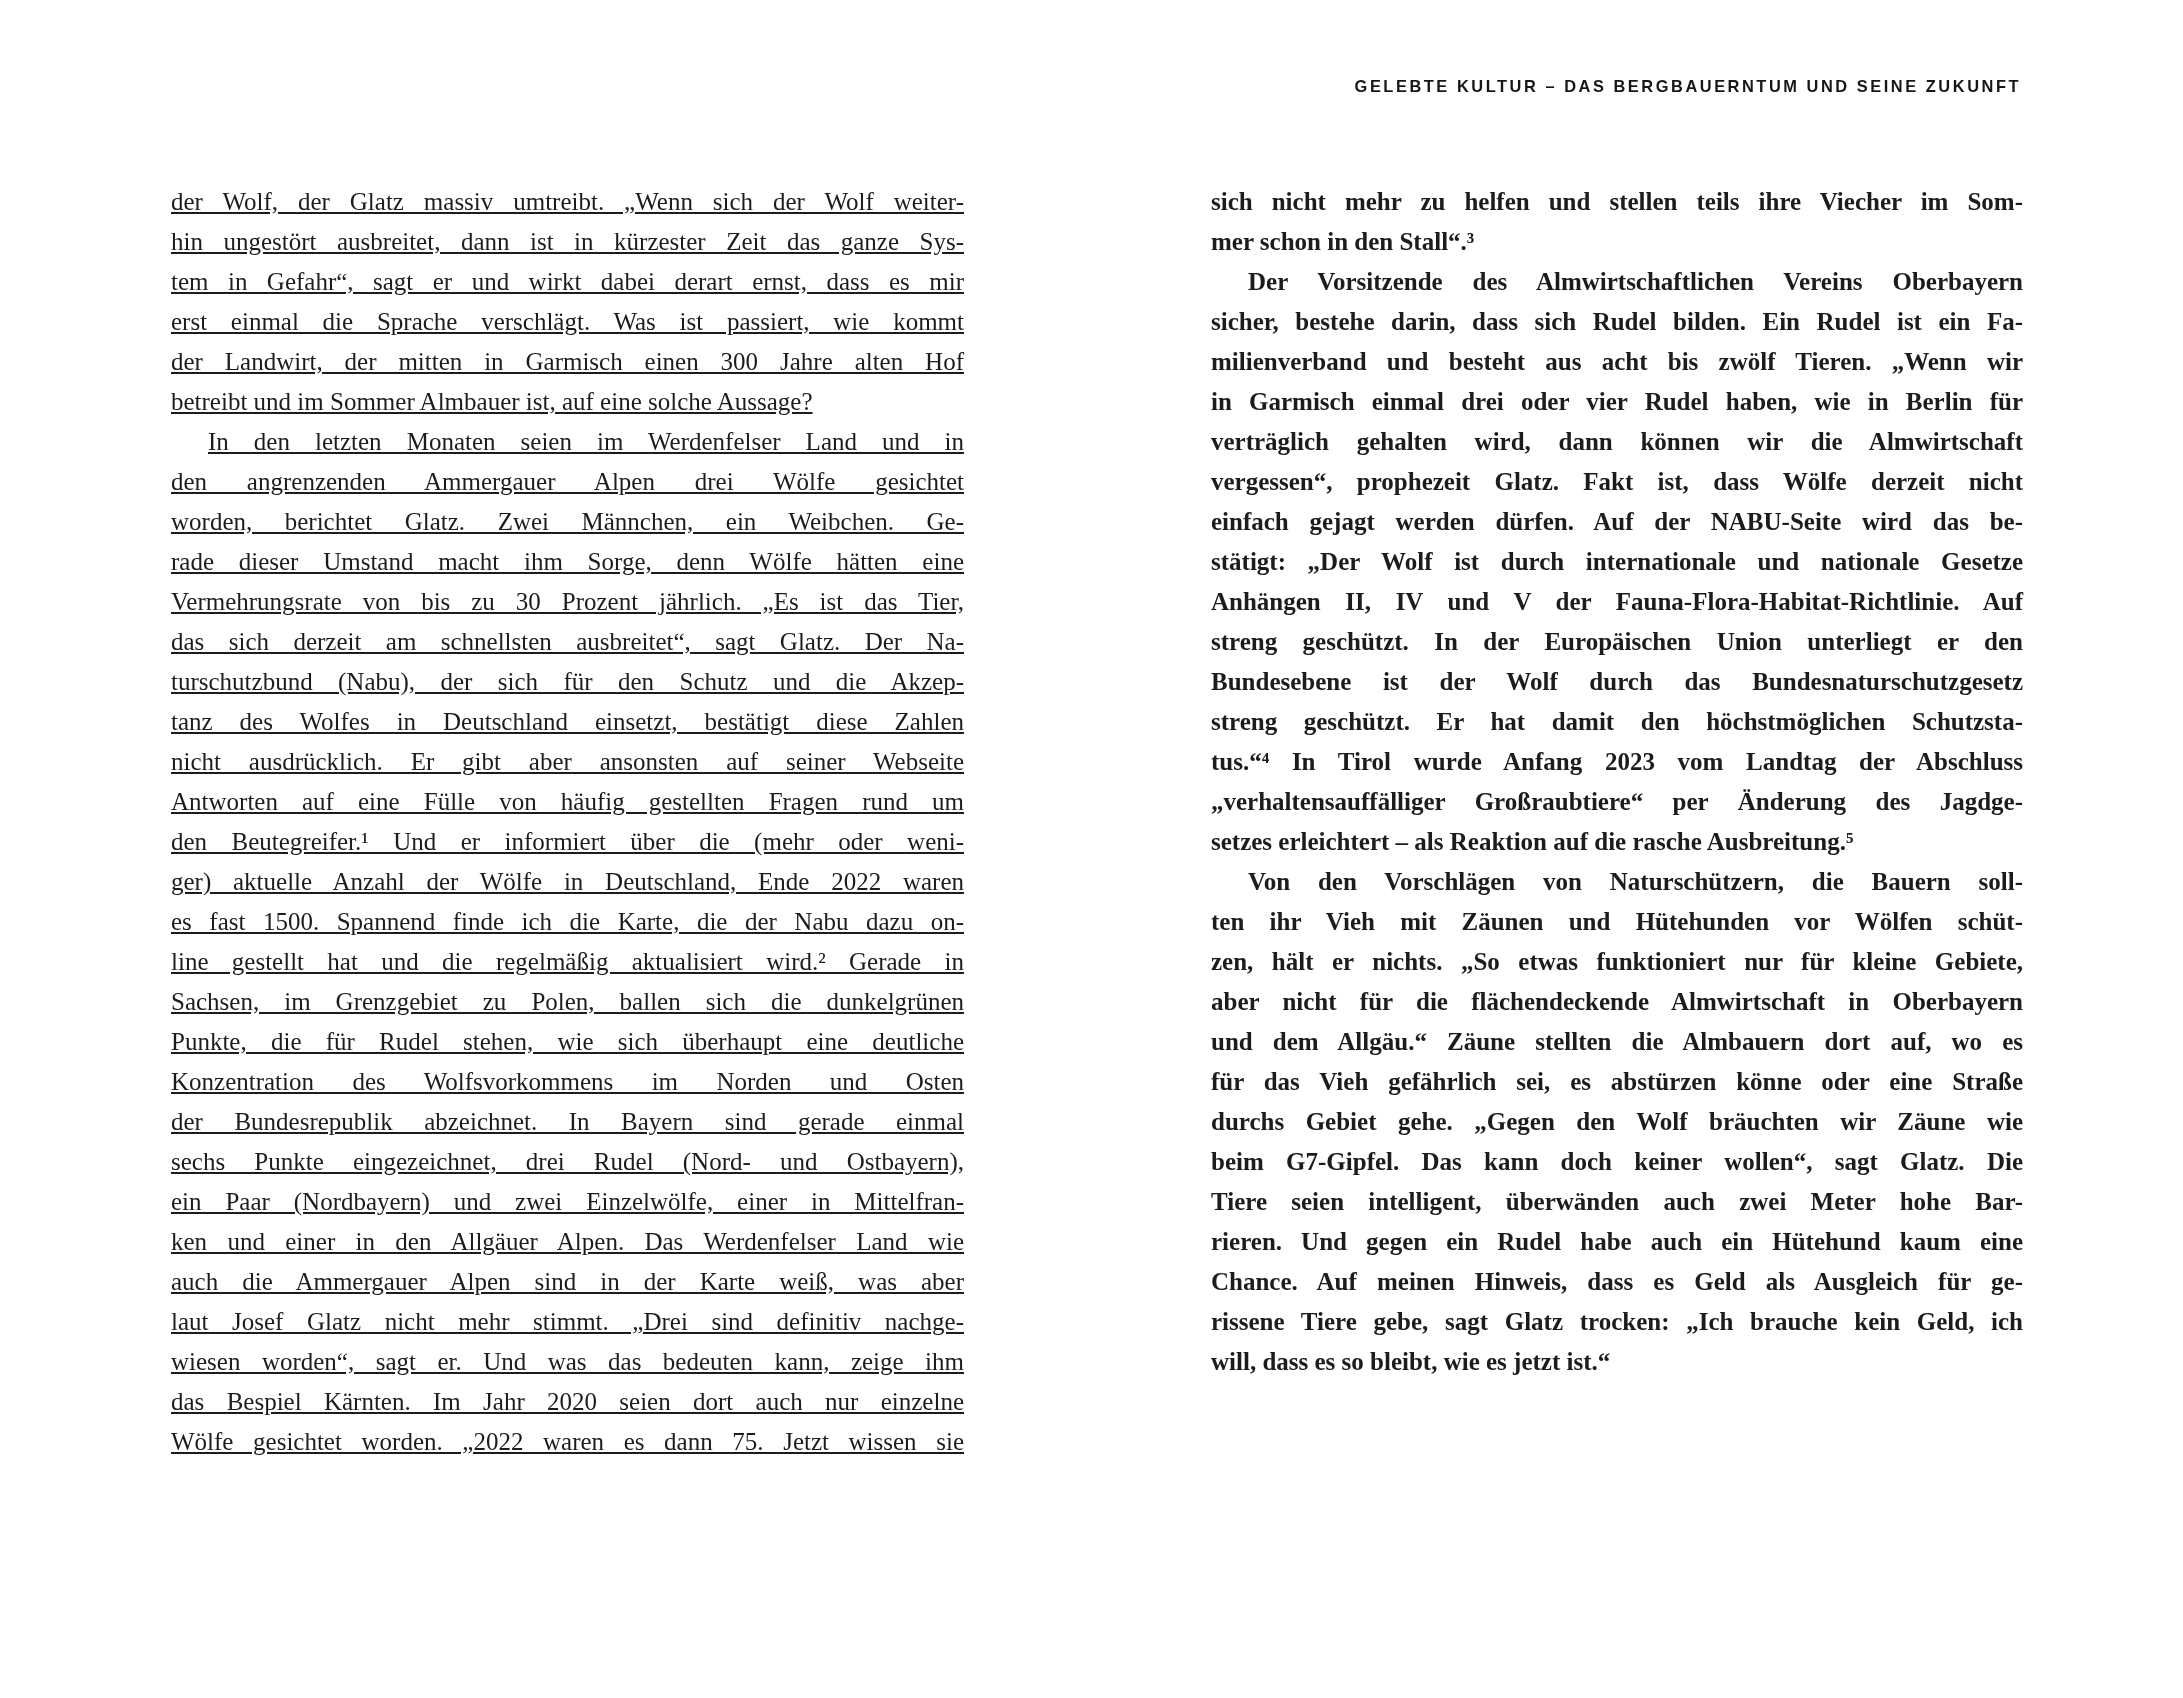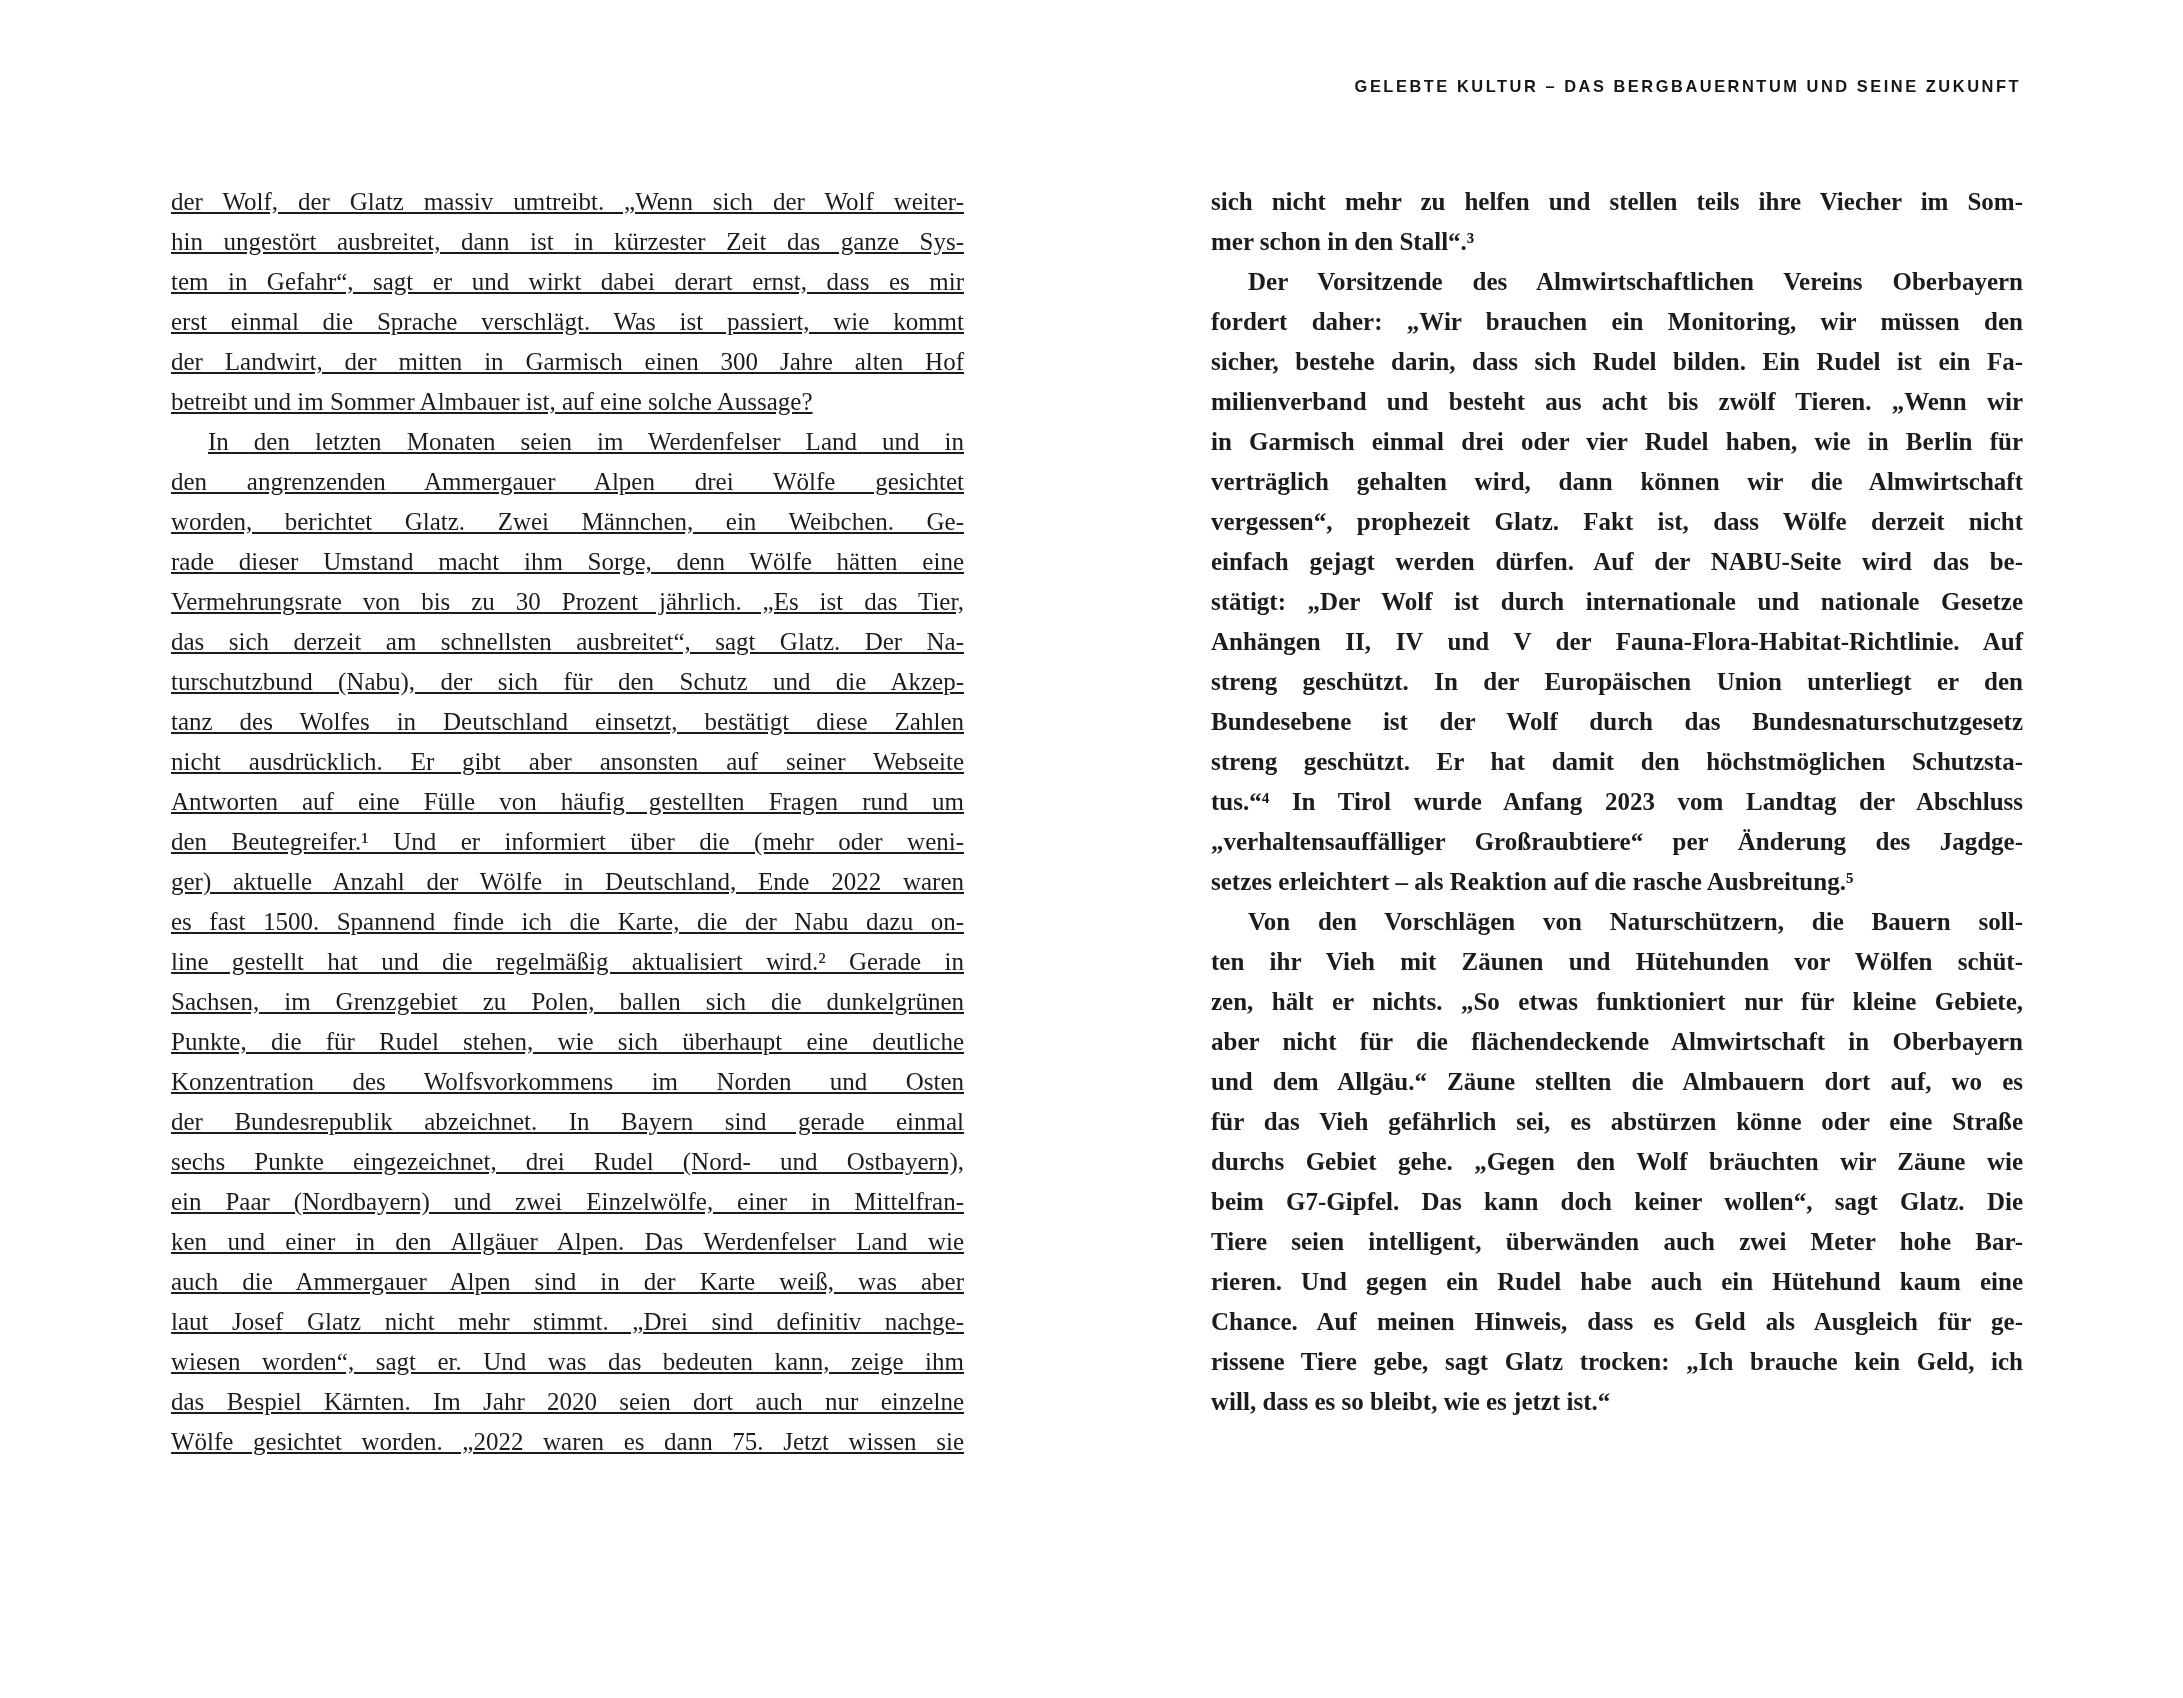--- a/index.html
+++ b/index.html
@@ -91,21 +91,20 @@
       <div class="line">laut Josef Glatz nicht mehr stimmt. „Drei sind definitiv nachge-</div>
       <div class="line">wiesen worden“, sagt er. Und was das bedeuten kann, zeige ihm</div>
       <div class="line">das Bespiel Kärnten. Im Jahr 2020 seien dort auch nur einzelne</div>
       <div class="line">Wölfe gesichtet worden. „2022 waren es dann 75. Jetzt wissen sie</div>
     </div>
 
   <div class="column right" id="right-page">
       <div class="line">sich nicht mehr zu helfen und stellen teils ihre Viecher im Som-</div>
       <div class="line end">mer schon in den Stall“.³</div>
       <div class="line indent">Der Vorsitzende des Almwirtschaftlichen Vereins Oberbayern</div>
-      <div class="line">fordert daher: „Wir brauchen ein Monitoring, wir müssen den</div>
       <div class="line">sicher, bestehe darin, dass sich Rudel bilden. Ein Rudel ist ein Fa-</div>
       <div class="line">milienverband und besteht aus acht bis zwölf Tieren. „Wenn wir</div>
       <div class="line">in Garmisch einmal drei oder vier Rudel haben, wie in Berlin für</div>
       <div class="line">verträglich gehalten wird, dann können wir die Almwirtschaft</div>
       <div class="line">vergessen“, prophezeit Glatz. Fakt ist, dass Wölfe derzeit nicht</div>
       <div class="line">einfach gejagt werden dürfen. Auf der NABU-Seite wird das be-</div>
       <div class="line">stätigt: „Der Wolf ist durch internationale und nationale Gesetze</div>
       <div class="line">Anhängen II, IV und V der Fauna-Flora-Habitat-Richtlinie. Auf</div>
       <div class="line">streng geschützt. In der Europäischen Union unterliegt er den</div>
       <div class="line">Bundesebene ist der Wolf durch das Bundesnaturschutzgesetz</div>

